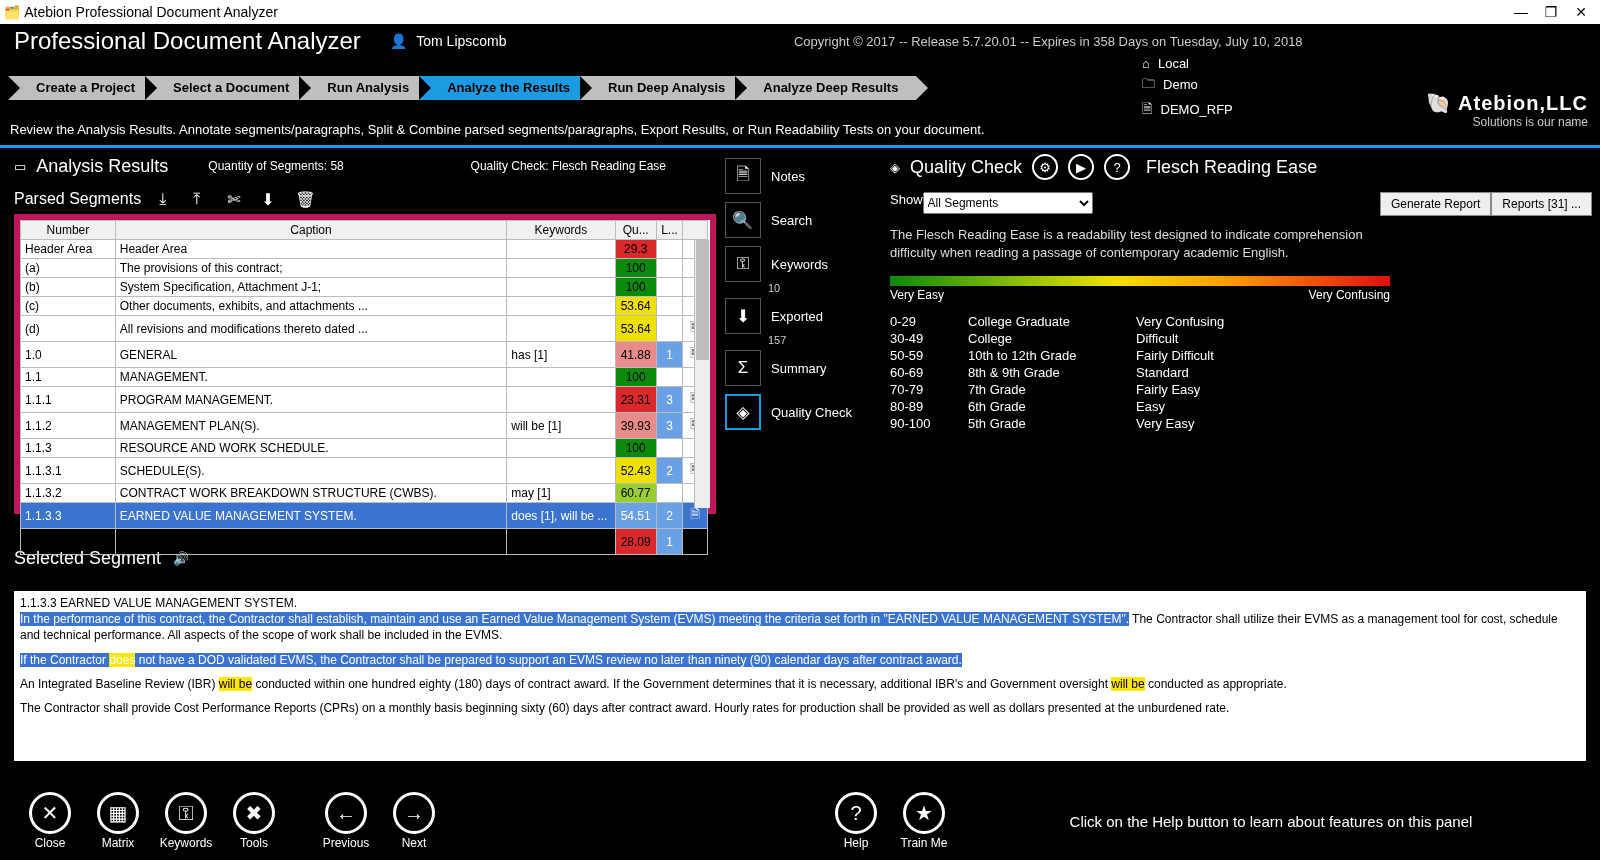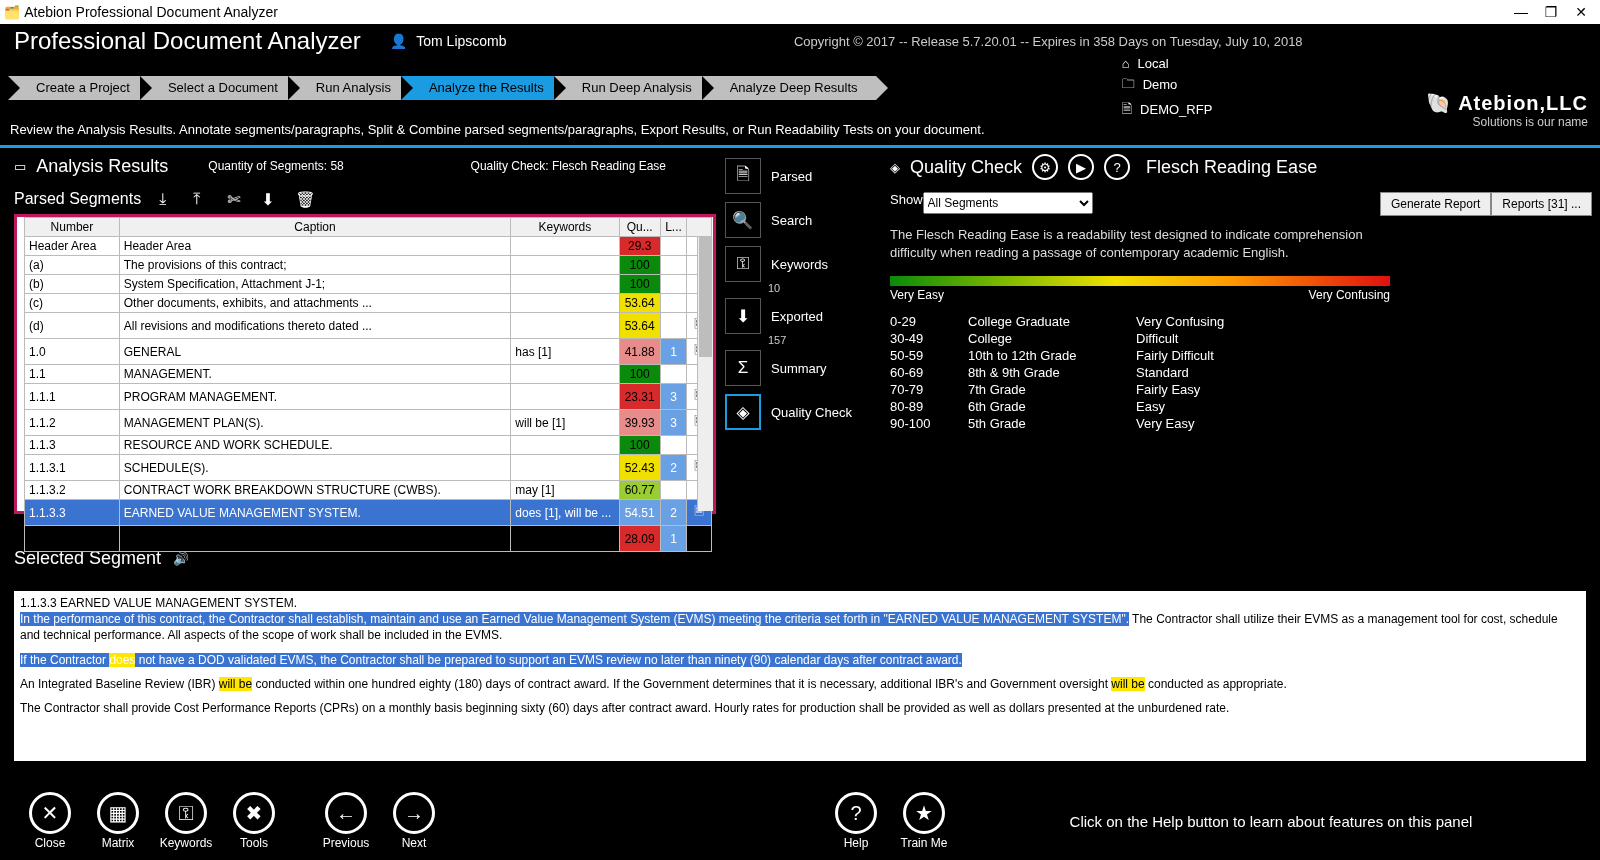--- a/index.html
+++ b/index.html
@@ -6,21 +6,21 @@
 body { font-family: "Segoe UI", Arial, sans-serif; background: #000; color: #fff; width: 1600px; height: 860px; overflow: hidden; font-size: 13px; }
 .titlebar { background: #fff; color: #000; height: 24px; display: flex; align-items: center; padding: 0 4px; }
 .titlebar .title { flex: 1; font-size: 14px; margin-left: 4px; }
 .titlebar .winbtn { width: 30px; text-align: center; font-size: 14px; cursor: pointer; }
 .topbar { display: flex; align-items: center; height: 34px; padding: 0 10px 0 14px; }
 .apptitle { font-size: 24px; font-weight: 400; flex: 0 0 auto; margin-right: 30px; }
 .user { display: flex; align-items: center; gap: 8px; font-size: 14px; }
 .copyright { flex: 1; text-align: center; font-size: 13px; color: #ccc; }
 .brandrow { display:flex; align-items:center; justify-content:space-between; padding: 0 12px 0 8px; height: 60px; }
 .steps { display: flex; }
-.step { position: relative; height: 24px; line-height: 24px; padding: 0 18px 0 28px; margin-right: -8px; font-size: 13px; color:#000; }
+.step { position: relative; height: 24px; line-height: 24px; padding: 0 18px 0 28px; margin-right: -8px; font-size: 13px; color:#000;font-weight:bold; }
 .step.grey { background: #bfbfbf; }
 .step.blue { background: #1b9ce2; color:#000000; }
 .step::before, .step::after { content:""; position:absolute; top:0; width:0; height:0; border-top:12px solid transparent; border-bottom:12px solid transparent; }
 .step::before { left:0; border-left:12px solid #000; }
 .step::after  { right:-12px; border-left:12px solid currentColor; color: inherit; }
 .step.grey::after{ border-left-color:#bfbfbf; }
 .step.blue::after{ border-left-color:#1b9ce2; }
 .ctx { display:flex; flex-direction:column; gap:3px; font-size:13px; margin-left:40px;}
 .ctx div { display:flex; align-items:center; gap:8px;}
 .brand { text-align:right; }
@@ -30,21 +30,21 @@
 .main { display:flex; height: 392px; }
 .left { flex: 0 0 716px; padding: 4px 0 0 14px; }
 .ar-head { display:flex; align-items:center; gap:10px; height:28px;}
 .ar-title { font-size:18px; }
 .qseg { margin-left: 30px; font-size:12px;}
 .qcheck-lbl { margin-left: auto; margin-right: 50px; font-size:12px;}
 .ar-head2 { display:flex; align-items:center; gap:18px; margin-top:10px;}
 .ar-head2 .t { font-size:16px; }
 .ar-head2 .icons { display:flex; gap:16px; }
 .ar-head2 .icon { width:18px; height:18px; font-size:16px; cursor:pointer; }
-.grid { border:3px solid #be185d; margin-top:6px; height: 300px; background:#fff; color:#000; font-size:12px; position:relative;padding-left:7px;}
+.grid { border:6px solid #be185d; margin-top:6px; height: 300px; background:#fff; color:#000; font-size:12px; position:relative;}
 .grid table { width: 688px; border-collapse: collapse; }
 .grid th { background:#f0f0f0; border:1px solid #bbb; font-weight:400; padding:2px 4px; text-align:center; position:sticky; top:0;}
 .grid td { border:1px solid #bbb; padding:2px 4px; white-space:nowrap; overflow:hidden; text-overflow:ellipsis;}
 .grid tbody tr.sel td { background:#3a74d0; color:#fff; }
 .grid .scroll { position:absolute; right:0; top:20px; bottom:0; width:16px; background:#eee; border-left:1px solid #bbb;}
 .grid .scroll .thumb{ position:absolute; left:1px; right:1px; top:0; height:120px; background:#bdbdbd;}
 .c-num{width:92px;} .c-cap{width:380px;} .c-kw{width:98px;} .c-qc{width:40px;text-align:center;} .c-l{width:22px;text-align:center;} .c-ic{width:24px;text-align:center;}
 .qccell { text-align:center; }
 .sidenav { flex: 0 0 170px; padding: 6px; }
 .sn-item { display:flex; align-items:center; gap:10px; padding:4px 3px; cursor:pointer;}
@@ -276,21 +276,21 @@
       </table>
       <div class="scroll">
           <div class="thumb"></div>
         </div>
     </div>
   </div>
 
   <div class="sidenav" id="sidenav">
       <div class="sn-item">
         <div class="box">🗎</div>
-        <span>Parsed</span>
+        <span>Notes</span>
       </div>
       <div class="sn-item">
         <div class="box">🔍</div>
         <span>Search</span>
       </div>
       <div class="sn-item">
         <div class="box">⚿</div>
         <span>Keywords</span>
       </div>
       <div class="sn-sub">10</div>

